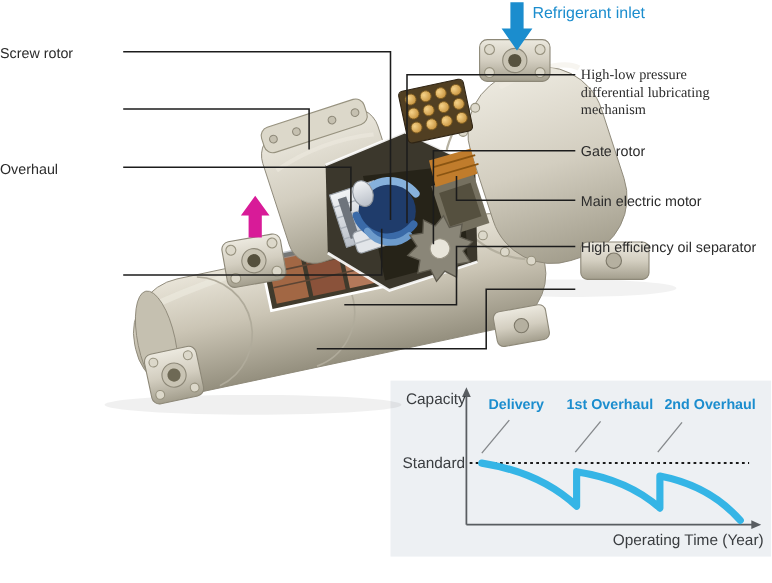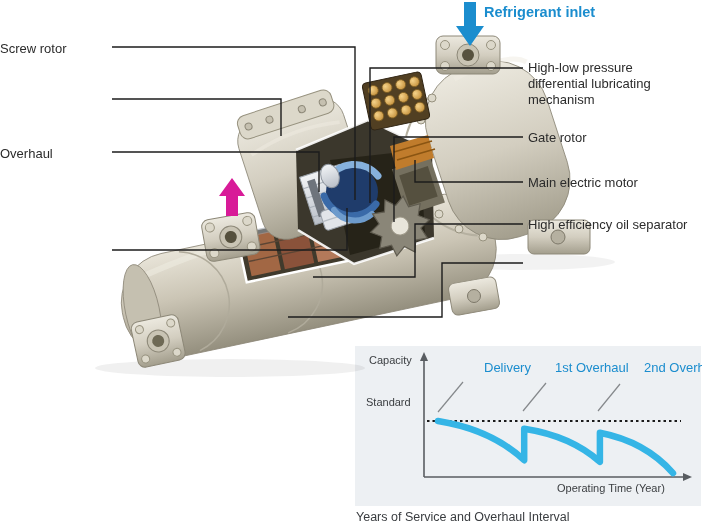--- a/index.html
+++ b/index.html
@@ -1,28 +1,28 @@
 <!DOCTYPE html>
 <html style="--inlet-blue: #1b8dce; --inlet-arrow: #1b8dce; --outlet-magenta: #d81b98; --curve-blue: #35b5e6; --ann-blue: #1b8dce; --panel-bg: #edf0f3;"><head>
 <meta charset="utf-8">
 <style>
   html,body{margin:0;padding:0;background:#fff;}
   .stage{position:relative;width:702px;height:530px;background:#ffffff;overflow:hidden;
          font-family:"Liberation Sans",sans-serif;}
   .lbl{position:absolute;font-size:13px;color:#2b2b2b;line-height:16px;}
   .left-lbl{left:0;width:105px;text-align:left;white-space:nowrap;}
   .rgt-lbl{left:528px;white-space:nowrap;}
-  .multi{white-space:pre-line;}
-  .flow{position:absolute;font-weight:bold;font-size:14.5px;white-space:nowrap;}
+  .multi{white-space:pre-line;font-family:Liberation Serif, serif;}
+  .flow{position:absolute;font-weight:normal;font-size:14.5px;white-space:nowrap;}
   .inlet{color:var(--inlet-blue,#1b8dce);}
   .outlet{color:var(--outlet-magenta,#d81b98);}
   .panel{position:absolute;left:355px;top:346px;width:346px;height:160px;
          background:var(--panel-bg,#edf0f3);}
-  .chart-lbl{position:absolute;font-size:11px;color:#3a3d40;white-space:nowrap;}
-  .ann{position:absolute;font-size:13px;font-weight:normal;color:var(--ann-blue,#1b8dce);white-space:nowrap;margin-left:40px;}
+  .chart-lbl{position:absolute;font-size:14px;color:#3a3d40;white-space:nowrap;}
+  .ann{position:absolute;font-size:13px;font-weight:bold;color:var(--ann-blue,#1b8dce);white-space:nowrap;}
   .caption{position:absolute;left:356px;top:510px;font-size:12.5px;color:#3a3d40;white-space:nowrap;}
   svg.art{position:absolute;left:0;top:0;pointer-events:none;}
 </style>
 </head>
 <body>
 
 <div class="stage">
 
   <div class="panel"></div>
 
@@ -229,20 +229,19 @@
   <div class="flow inlet" style="left:484px;top:4px">Refrigerant inlet</div>
 
   <div class="lbl rgt-lbl multi" style="top:60px;white-space:pre-line;width:170px">High-low pressure
 differential lubricating
 mechanism</div>
   <div class="lbl rgt-lbl" style="top:130px">Gate rotor</div>
   <div class="lbl rgt-lbl" style="top:175px">Main electric motor</div>
   <div class="lbl rgt-lbl" style="top:217px">High efficiency oil separator</div>
 
   <div class="chart-lbl" style="left:369px;top:354px">Capacity</div>
-  <div class="chart-lbl" style="left:366px;top:396px">Standard</div>
+  <div class="chart-lbl" style="left:366px;top:412px">Standard</div>
   <div class="ann" style="left:444px;top:360px">Delivery</div>
   <div class="ann" style="left:515px;top:360px">1st Overhaul</div>
   <div class="ann" style="left:604px;top:360px">2nd Overhaul</div>
   <div class="chart-lbl" style="left:557px;top:482px">Operating Time (Year)</div>
-  <div class="caption">Years of Service and Overhaul Interval</div>
 
 </div>
 
 </body></html>

